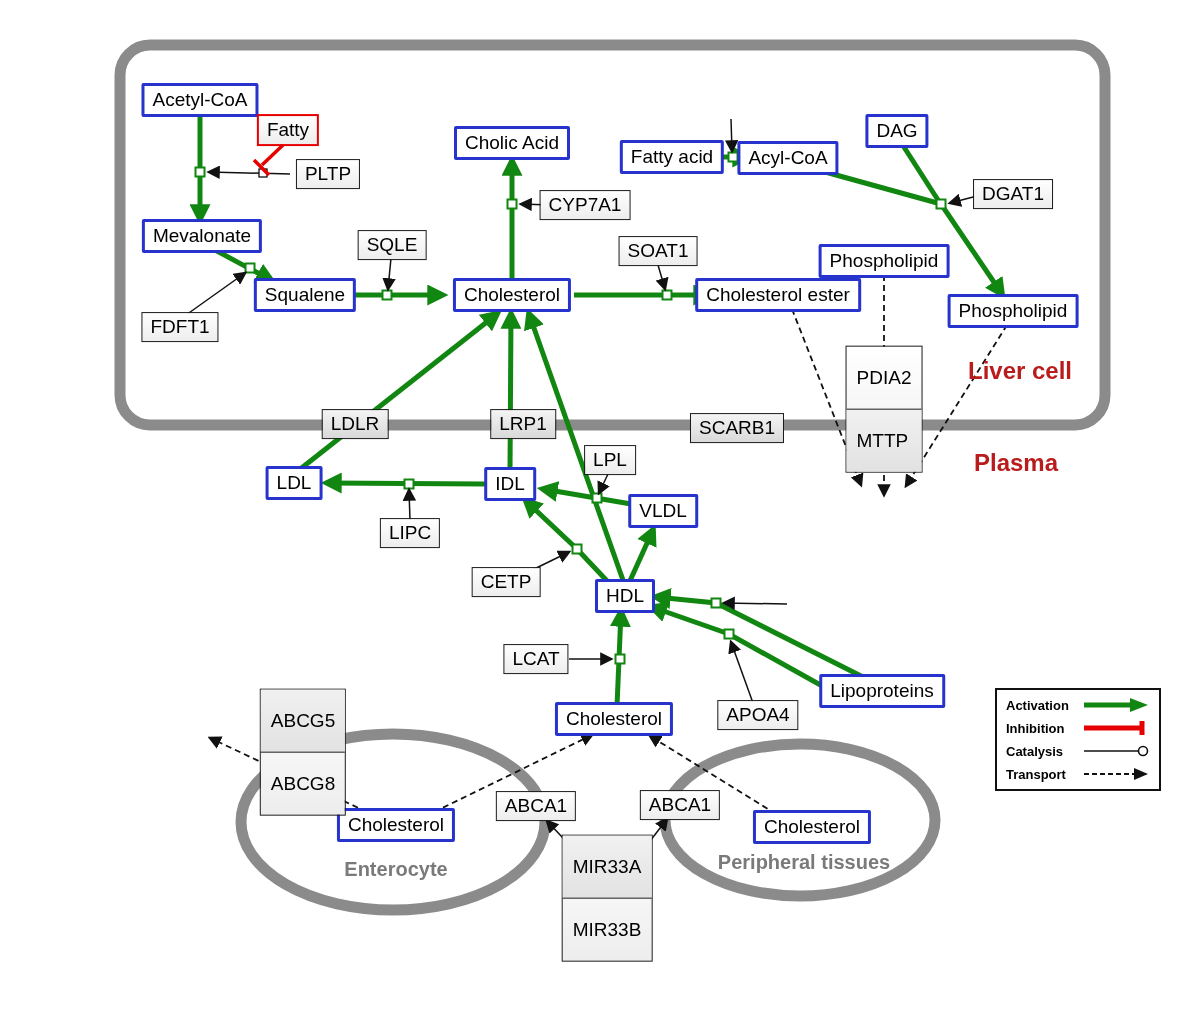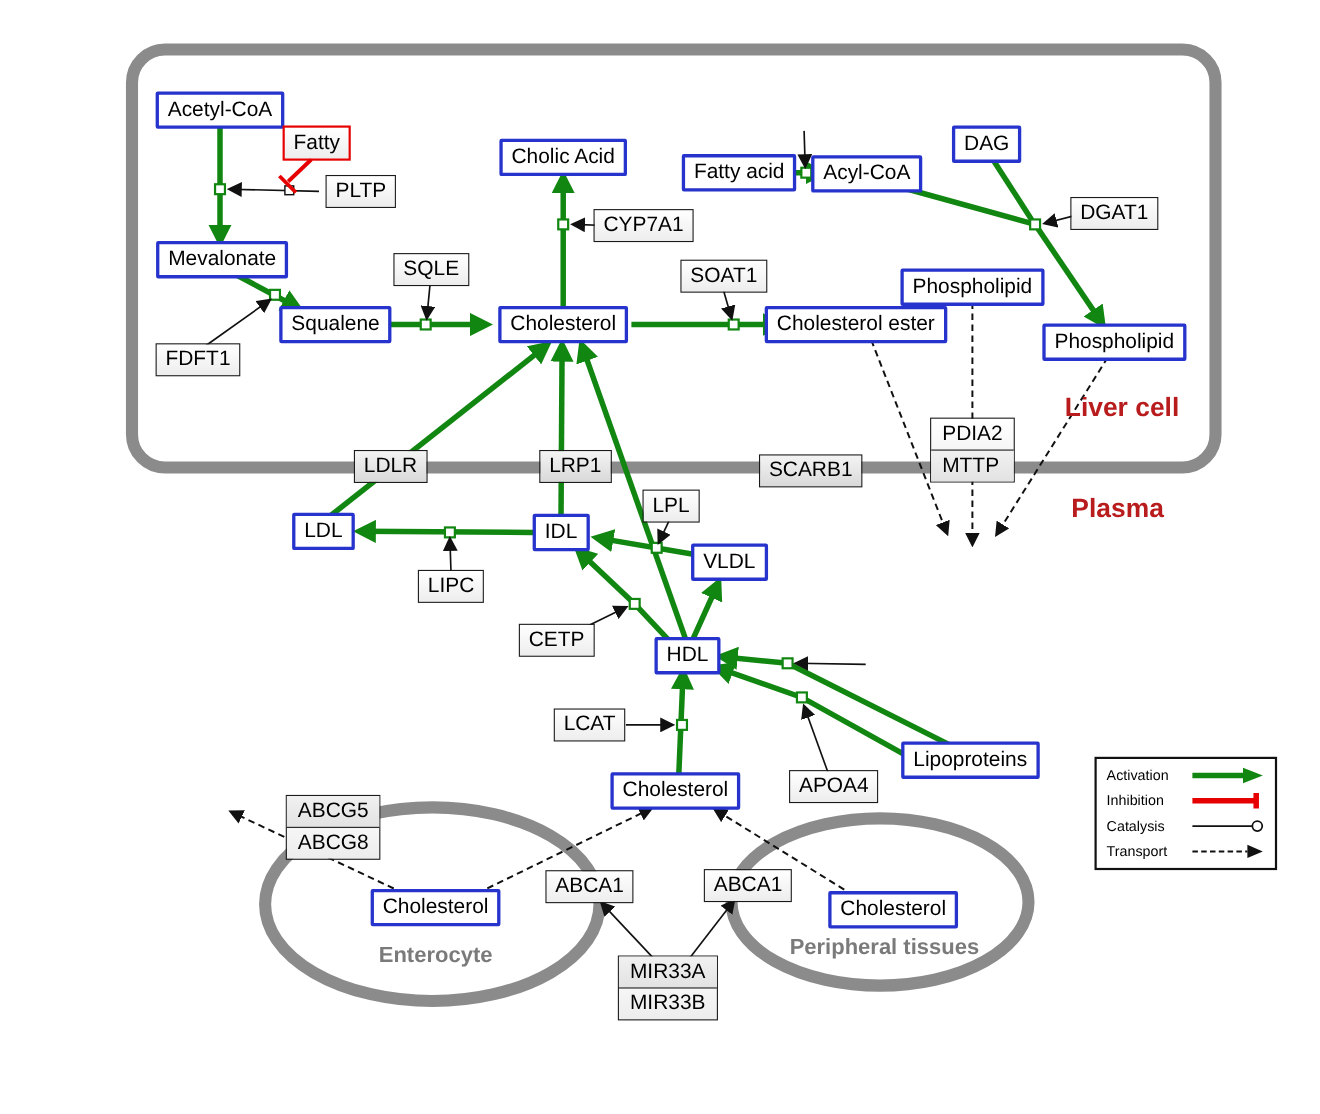--- a/index.html
+++ b/index.html
@@ -8,34 +8,34 @@
   #edges{position:absolute;left:0;top:0;z-index:1;}
   .box{position:absolute;transform:translate(-50%,-50%);z-index:5;background:#fff;color:#000;
        font-size:19px;line-height:1.15;padding:3px 8px;text-align:left;white-space:nowrap;
        box-sizing:border-box;}
   .met{border:3px solid #2633cc;border-radius:2px;}
   .enz{border:1.6px solid #1a1a1a;background:linear-gradient(180deg,#ffffff,#ededed);}
   .statin-box{border:2.6px solid #e60000;}
   .membrane{background:linear-gradient(180deg,#f4f4f4,#d9d9d9);margin-left:12px;}
   .wrap2{white-space:normal;width:120px;padding:3px 4px;}
   .stack{padding:0;}
-  .stack .cell{padding:3px 10px;}
+  .stack .cell{padding:20px 10px;}
   .stack .cell + .cell{border-top:1.6px solid #1a1a1a;}
   .cell.shaded{background:linear-gradient(180deg,#f1f1f1,#e2e2e2);}
   .comp-label{position:absolute;transform:translate(-50%,-50%);font-weight:bold;color:#b91c1c;
               z-index:4;white-space:nowrap;}
   .lbl-big{font-size:24px;}
   .lbl-med{font-size:20px;color:#7a7a7a;}
   table.apo{position:absolute;transform:translate(-50%,-50%);z-index:5;border-collapse:collapse;
             background:#fff;font-size:15px;}
   table.apo td{border:1.6px solid #1a1a1a;padding:2px 14px;text-align:center;min-width:58px;}
   .legend{position:absolute;left:995px;top:688px;width:166px;height:103px;border:2.6px solid #111;
           background:#fff;z-index:6;box-sizing:border-box;padding:7px 9px;display:flex;
           flex-direction:column;justify-content:space-between;font-size:13px;color:#000;}
-  .legend-row{display:flex;align-items:flex-start;justify-content:space-between;}
+  .legend-row{display:flex;align-items:flex-end;justify-content:space-between;font-weight:bold;}
   .legend-row svg{display:block;}
 </style>
 </head>
 <body>
 
 <div id="stage">
 
 <svg id="edges" width="1200" height="1013" viewBox="0 0 1200 1013">
   <defs>
     <marker id="ag" viewBox="0 0 10 10" refX="7" refY="5" markerWidth="4.2" markerHeight="4.2" orient="auto" markerUnits="strokeWidth">

